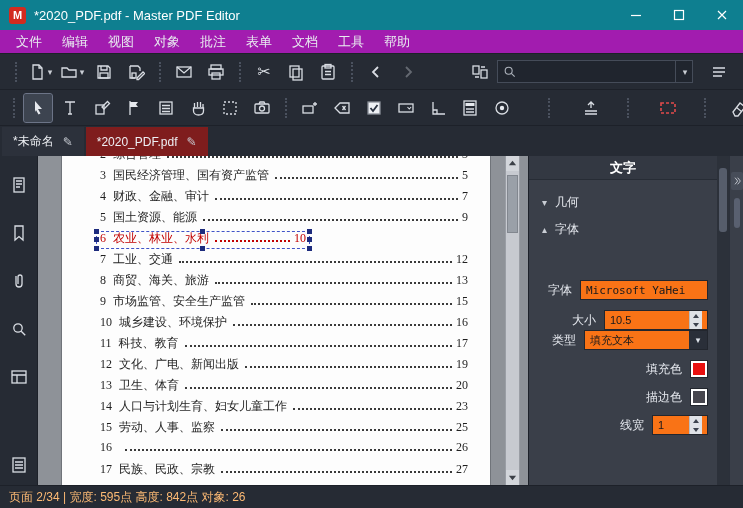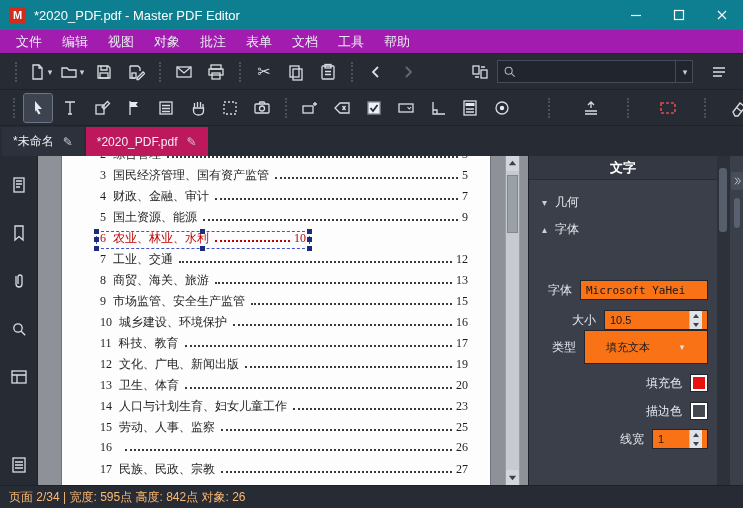--- a/index.html
+++ b/index.html
@@ -38,21 +38,21 @@
   .search-box { width:196px; height:23px; background:#20252e; border:1px solid #454c59;
                 display:flex; align-items:center; margin-right:10px; }
   .search-box svg { stroke:#aeb4bd; fill:none; stroke-width:1.3; margin:0 4px; flex:0 0 auto; }
   .search-input { flex:1; background:transparent; border:none; outline:none; color:#e8ebf0; font-size:12px; min-width:0; }
   .search-dd { width:17px; align-self:stretch; border-left:1px solid #454c59; display:flex; align-items:center; justify-content:center; }
 
   
   .tabbar { height:30px; background:#262b34; display:flex; align-items:flex-end; padding-left:2px; flex:0 0 auto; }
   .tab { height:29px; display:flex; align-items:center; padding:0 11px; color:#eef0f4; font-size:12px;
          background:#2c313b; margin-right:2px; }
-  .tab.active { background:#be185d; }
+  .tab.active { background:#7f1d1d; }
   .tab .pencil { margin-left:9px; font-size:12px; color:#c9cdd4; }
 
   
   .main { flex:1; display:flex; min-height:0; }
   .left-sidebar { width:38px; background:#262b34; border-right:1px solid #1d2129; display:flex;
                   flex-direction:column; align-items:center; padding-top:18px; gap:26px; flex:0 0 auto; }
   .sb-icon { width:22px; height:22px; display:flex; align-items:center; justify-content:center; }
   .sb-icon svg { stroke:#d9dde3; fill:none; stroke-width:1.3; }
   .sb-last { margin-top:40px; }
 
@@ -87,21 +87,21 @@
                font-weight:bold; display:flex; align-items:center; justify-content:center; flex:0 0 auto; }
   .rp-section { display:flex; align-items:center; gap:8px; color:#e6e9ef; font-size:12px; padding-left:13px; margin-top:14px; }
   .rp-section .arr { font-size:10px; color:#c9cdd4; }
   .rp-row { display:flex; align-items:center; justify-content:flex-end; margin-right:9px; gap:8px;
             color:#e6e9ef; font-size:12px; }
   .mt-xl { margin-top:42px; } .mt-lg { } .mt-md { margin-top:10px; } .mt-sm { margin-top:9px; }
   .field { background:#f97316; color:#17191d; height:20px; display:flex; align-items:center; padding:0 5px;
            font-size:11px; border:1px solid #22262e; overflow:hidden; white-space:nowrap; }
   .f-font { width:128px; font-family:"DejaVu Sans Mono",monospace; }
   .f-size { width:104px; }
-  .f-type { width:124px; padding:16px; }
+  .f-type { width:124px; padding:0; }
   .f-type .ft-text { flex:1; padding:0 5px; }
   .f-lw { width:56px; }
   .spin { margin-left:auto; align-self:stretch; width:13px; display:flex; flex-direction:column; border-left:1px solid #b9bcc2; }
   .spin i { flex:1; background:#dfe2e7; display:flex; align-items:center; justify-content:center; }
   .tri-up { width:0; height:0; border-left:3px solid transparent; border-right:3px solid transparent; border-bottom:4px solid #3c424e; }
   .tri-dn { width:0; height:0; border-left:3px solid transparent; border-right:3px solid transparent; border-top:4px solid #3c424e; }
   .combo-btn { width:18px; align-self:stretch; background:#2a2f39; color:#dfe3ea; display:flex;
                align-items:center; justify-content:center; font-size:9px; }
   .swatch { width:18px; height:18px; border:1px solid #22262e; box-shadow:inset 0 0 0 2px #fff; }
 

